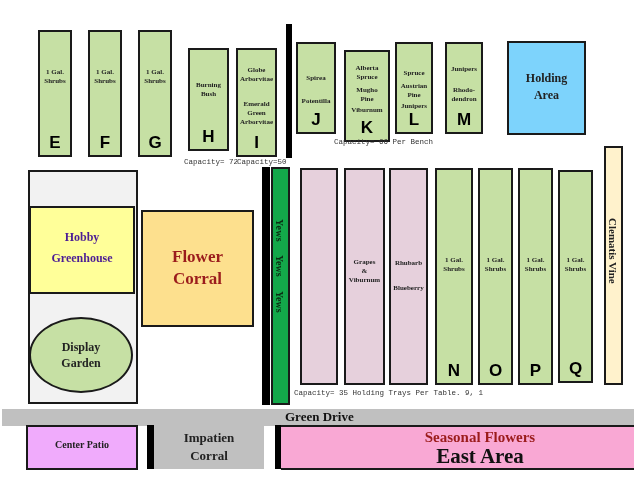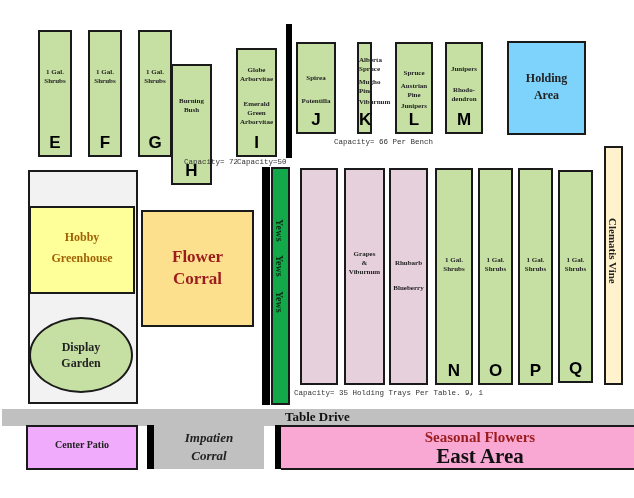--- a/index.html
+++ b/index.html
@@ -23,40 +23,40 @@
 </div>
 <div class="bench" style="left:88px;top:30px;width:34px;height:127px;">
   <div class="txt" style="top:36px;"><span>1 Gal.</span><br><span>Shrubs</span></div>
   <div class="letter">F</div>
 </div>
 <div class="bench" style="left:138px;top:30px;width:34px;height:127px;">
   <div class="txt" style="top:36px;"><span>1 Gal.</span><br><span>Shrubs</span></div>
   <div class="letter">G</div>
 </div>
 
-<div class="bench" style="left:171px;top:48px;width:41px;height:121px;margin-top:16px;">
+<div class="bench" style="left:188px;top:48px;width:41px;height:103px;">
   <div class="txt" style="top:31px;"><span>Burning</span><br><span>Bush</span></div>
   <div class="letter">H</div>
 </div>
 <div class="bench" style="left:236px;top:48px;width:41px;height:109px;">
   <div class="txt" style="top:16px;"><span>Globe</span><br><span>Arborvitae</span></div>
   <div class="txt" style="top:50px;"><span>Emerald</span><br><span>Green</span><br><span>Arborvitae</span></div>
   <div class="letter">I</div>
 </div>
 <div class="cap" style="left:184px;top:158px;">Capacity= 72</div>
 <div class="cap" style="left:237px;top:158px;">Capacity=50</div>
 
 <div class="bar" style="left:286px;top:24px;width:6px;height:134px;"></div>
 
 <div class="bench" style="left:296px;top:42px;width:40px;height:92px;">
   <div class="txt" style="top:30px;"><span>Spirea</span></div>
   <div class="txt" style="top:53px;"><span>Potentilla</span></div>
   <div class="letter">J</div>
 </div>
-<div class="bench" style="left:344px;top:42px;width:15px;height:92px;margin-left:13px;">
+<div class="bench" style="left:344px;top:50px;width:46px;height:92px;">
   <div class="txt" style="top:12px;"><span>Alberta</span><br><span>Spruce</span></div>
   <div class="txt" style="top:34px;"><span>Mugho</span><br><span>Pine</span></div>
   <div class="txt" style="top:54px;"><span>Viburnum</span></div>
   <div class="letter">K</div>
 </div>
 <div class="bench" style="left:395px;top:42px;width:38px;height:92px;">
   <div class="txt" style="top:25px;"><span>Spruce</span></div>
   <div class="txt" style="top:38px;"><span>Austrian</span><br><span>Pine</span></div>
   <div class="txt" style="top:58px;"><span>Junipers</span></div>
   <div class="letter">L</div>
@@ -67,40 +67,40 @@
   <div class="letter">M</div>
 </div>
 <div class="cap" style="left:334px;top:138px;">Capacity= 66 Per Bench</div>
 
 <div class="abs" style="left:507px;top:41px;width:79px;height:94px;background:#7dd3fc;border:2px solid #1a1a1a;">
   <div style="position:absolute;left:0;right:0;top:27px;text-align:center;font-weight:bold;font-size:12px;line-height:17px;color:#222;"><span>Holding</span><br><span>Area</span></div>
 </div>
 
 <div class="abs" style="left:28px;top:170px;width:110px;height:234px;background:#f2f2f2;border:2px solid #1a1a1a;"></div>
 <div class="abs" style="left:29px;top:206px;width:106px;height:88px;background:#ffff99;border:2px solid #1a1a1a;">
-  <div style="position:absolute;left:0;right:0;top:19px;text-align:center;font-weight:bold;font-size:12px;line-height:21px;color:#a16207;"><span>Hobby</span><br><span>Greenhouse</span></div>
+  <div style="position:absolute;left:0;right:0;top:19px;text-align:center;font-weight:bold;font-size:12px;line-height:21px;color:#4c1d95;"><span>Hobby</span><br><span>Greenhouse</span></div>
 </div>
 <div class="abs" style="left:29px;top:317px;width:104px;height:76px;background:#c6e0a4;border:2px solid #1a1a1a;border-radius:50%;">
   <div style="position:absolute;left:0;right:0;top:20px;text-align:center;font-weight:bold;font-size:12px;line-height:16px;color:#222;"><span>Display</span><br><span>Garden</span></div>
 </div>
 
 <div class="abs" style="left:141px;top:210px;width:113px;height:117px;background:#fde08e;border:2px solid #1a1a1a;">
   <div style="position:absolute;left:0;right:0;top:34px;text-align:center;font-weight:bold;font-size:17px;line-height:22px;color:#9b1c1c;"><span>Flower</span><br><span>Corral</span></div>
 </div>
 
 <div class="bar" style="left:262px;top:167px;width:8px;height:238px;"></div>
 <div class="abs" style="left:271px;top:167px;width:19px;height:238px;background:#13a84a;border:2px solid #1a1a1a;">
   <div class="vert" style="position:absolute;left:1px;top:50px;font-weight:bold;font-size:10px;letter-spacing:0.3px;color:#0b2d12;white-space:nowrap;">Yews</div>
   <div class="vert" style="position:absolute;left:1px;top:86px;font-weight:bold;font-size:10px;color:#0b2d12;white-space:nowrap;">Yews</div>
   <div class="vert" style="position:absolute;left:1px;top:122px;font-weight:bold;font-size:10px;color:#0b2d12;white-space:nowrap;">Yews</div>
 </div>
 
 <div class="pinkbench" style="left:300px;top:168px;width:38px;height:217px;"></div>
 <div class="pinkbench" style="left:344px;top:168px;width:41px;height:217px;">
-  <div class="txt" style="top:80px;"><span>Grapes</span><br><span>&amp;</span><br><span>Viburnum</span></div>
+  <div class="txt" style="top:88px;"><span>Grapes</span><br><span>&amp;</span><br><span>Viburnum</span></div>
 </div>
 <div class="pinkbench" style="left:389px;top:168px;width:39px;height:217px;">
   <div class="txt" style="top:89px;"><span>Rhubarb</span></div>
   <div class="txt" style="top:114px;"><span>Blueberry</span></div>
 </div>
 <div class="cap" style="left:294px;top:389px;">Capacity= 35 Holding Trays Per Table.  9, 1</div>
 
 <div class="bench" style="left:435px;top:168px;width:38px;height:217px;">
   <div class="txt" style="top:86px;"><span>1 Gal.</span><br><span>Shrubs</span></div>
   <div class="letter">N</div>
@@ -116,27 +116,27 @@
 <div class="bench" style="left:558px;top:170px;width:35px;height:213px;">
   <div class="txt" style="top:84px;"><span>1 Gal.</span><br><span>Shrubs</span></div>
   <div class="letter">Q</div>
 </div>
 
 <div class="abs" style="left:604px;top:146px;width:19px;height:239px;background:#fff2cc;border:2px solid #1a1a1a;">
   <div class="vert" style="position:absolute;left:1px;top:70px;font-weight:bold;font-size:11px;color:#222;white-space:nowrap;">Clematis Vine</div>
 </div>
 
 <div class="abs" style="left:2px;top:409px;width:632px;height:17px;background:#c0c0c0;">
-  <div style="position:absolute;left:283px;top:0;font-weight:bold;font-size:13px;line-height:16px;color:#111;">Table Drive</div>
+  <div style="position:absolute;left:283px;top:0;font-weight:bold;font-size:13px;line-height:16px;color:#111;">Green Drive</div>
 </div>
 
 <div class="abs" style="left:26px;top:425px;width:112px;height:45px;background:#f0abfc;border:2px solid #1a1a1a;">
   <div style="position:absolute;left:0;right:0;top:12px;text-align:center;font-weight:bold;font-size:10px;color:#222;">Center Patio</div>
 </div>
 <div class="bar" style="left:147px;top:425px;width:7px;height:44px;"></div>
-<div class="abs" style="left:154px;top:425px;width:110px;height:44px;background:#c0c0c0;font-style:italic;">
+<div class="abs" style="left:154px;top:425px;width:110px;height:44px;background:#c0c0c0;">
   <div style="position:absolute;left:0;right:0;top:4px;text-align:center;font-weight:bold;font-size:13px;line-height:18px;color:#222;"><span>Impatien</span><br><span>Corral</span></div>
 </div>
 <div class="bar" style="left:275px;top:425px;width:7px;height:44px;"></div>
 <div class="abs" style="left:281px;top:425px;width:400px;height:45px;background:#f9a8d4;border:2px solid #1a1a1a;border-left:none;">
   <div style="position:absolute;left:0;right:0;top:1px;text-align:center;font-weight:bold;font-size:15px;line-height:18px;color:#9b1c1c;">Seasonal Flowers</div>
   <div style="position:absolute;left:0;right:0;top:17px;text-align:center;font-weight:bold;font-size:21px;line-height:24px;color:#111;">East Area</div>
 </div>
 
 </body></html>

